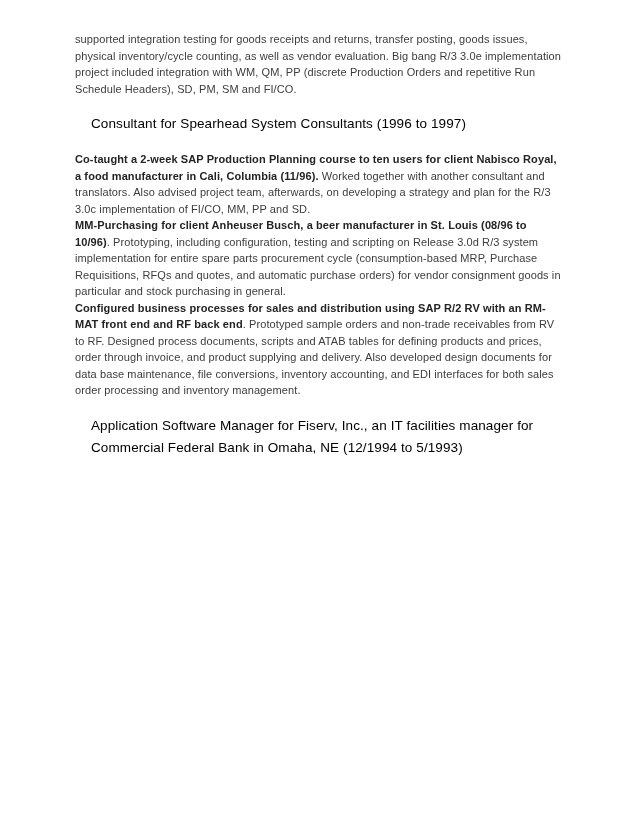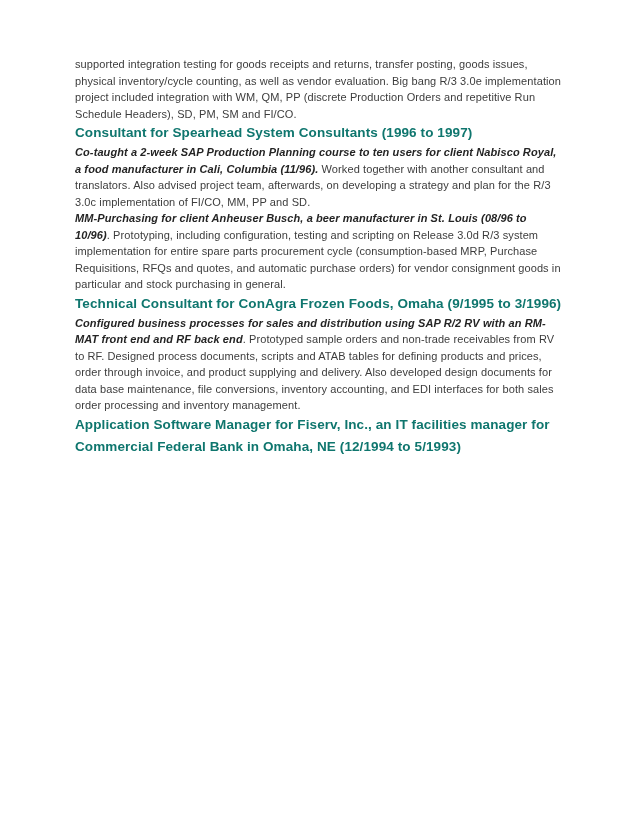--- a/index.html
+++ b/index.html
@@ -10,40 +10,39 @@
   .page {
     position: relative;
     width: 638px;
     height: 826px;
     background: #ffffff;
     overflow: hidden;
     font-family: "Liberation Sans", sans-serif;
   }
   .content {
     box-sizing: border-box;
-    padding: 56px 75px 0 75px;
+    padding: 31px 75px 0 75px;
   }
   p.body-para {
     margin: 0;
     font-size: 11px;
     line-height: 16.5px;
     color: #3c3c3c;
     letter-spacing: 0.1px;
   }
   p.body-para .run-bold {
     font-weight: bold;
     color: #242424;
-    font-style: italic;
   }
   h2.job-heading {
-    margin: 0;
+    margin: 16px;
     font-size: 13.5px;
     line-height: 22px;
-    font-weight: bold;
-    color: #0f766e;
+    font-weight: normal;
+    color: #000000;
     letter-spacing: 0.1px;
   }
   .mt-46 { margin-top: 46px; }
   .mt-43 { margin-top: 43px; }
   .mt-34 { margin-top: 34px; }
   .mt-28 { margin-top: 28px; }
   .mt-15 { margin-top: 15px; }
   .mt-14 { margin-top: 14px; }
 </style>
 </head>
@@ -53,21 +52,20 @@
   <div class="content">
 
     <p class="body-para"><span class="run">supported integration testing for goods receipts and returns, transfer posting, goods issues, physical inventory/cycle counting, as well as vendor evaluation. Big bang R/3 3.0e implementation project included integration with WM, QM, PP (discrete Production Orders and repetitive Run Schedule Headers), SD, PM, SM and FI/CO.</span></p>
 
     <h2 class="job-heading mt-46"><span>Consultant for Spearhead System Consultants (1996 to 1997)</span></h2>
 
     <p class="body-para mt-14"><span class="run-bold">Co-taught a 2-week SAP Production Planning course to ten users for client Nabisco Royal, a food manufacturer in Cali, Columbia (11/96).</span><span class="run"> Worked together with another consultant and translators.  Also advised project team, afterwards, on developing a strategy and plan for the R/3 3.0c implementation of FI/CO, MM, PP and SD.</span></p>
 
     <p class="body-para mt-28"><span class="run-bold">MM-Purchasing for client Anheuser Busch, a beer manufacturer in St. Louis (08/96 to 10/96)</span><span class="run">. Prototyping, including configuration, testing and scripting on Release 3.0d R/3 system implementation for entire spare parts procurement cycle (consumption-based MRP, Purchase Requisitions, RFQs and quotes, and automatic purchase orders) for vendor consignment goods in particular and stock purchasing in general.</span></p>
 
-    <h2 class="job-heading mt-43"><span>Technical Consultant for ConAgra Frozen Foods, Omaha (9/1995 to 3/1996)</span></h2>
 
     <p class="body-para mt-15"><span class="run-bold">Configured business processes for sales and distribution using SAP R/2 RV with an RM-MAT front end and RF back end</span><span class="run">. Prototyped sample orders and non-trade receivables from RV to RF.  Designed process documents, scripts and ATAB tables for defining products and prices, order through invoice, and product supplying and delivery. Also developed design documents for data base maintenance, file conversions, inventory accounting, and EDI interfaces for both sales order processing and inventory management.</span></p>
 
     <h2 class="job-heading mt-34"><span>Application Software Manager for Fiserv, Inc., an IT facilities manager for Commercial Federal Bank in Omaha, NE (12/1994 to 5/1993)</span></h2>
 
 
   </div>
 </div>
 
 </body></html>

